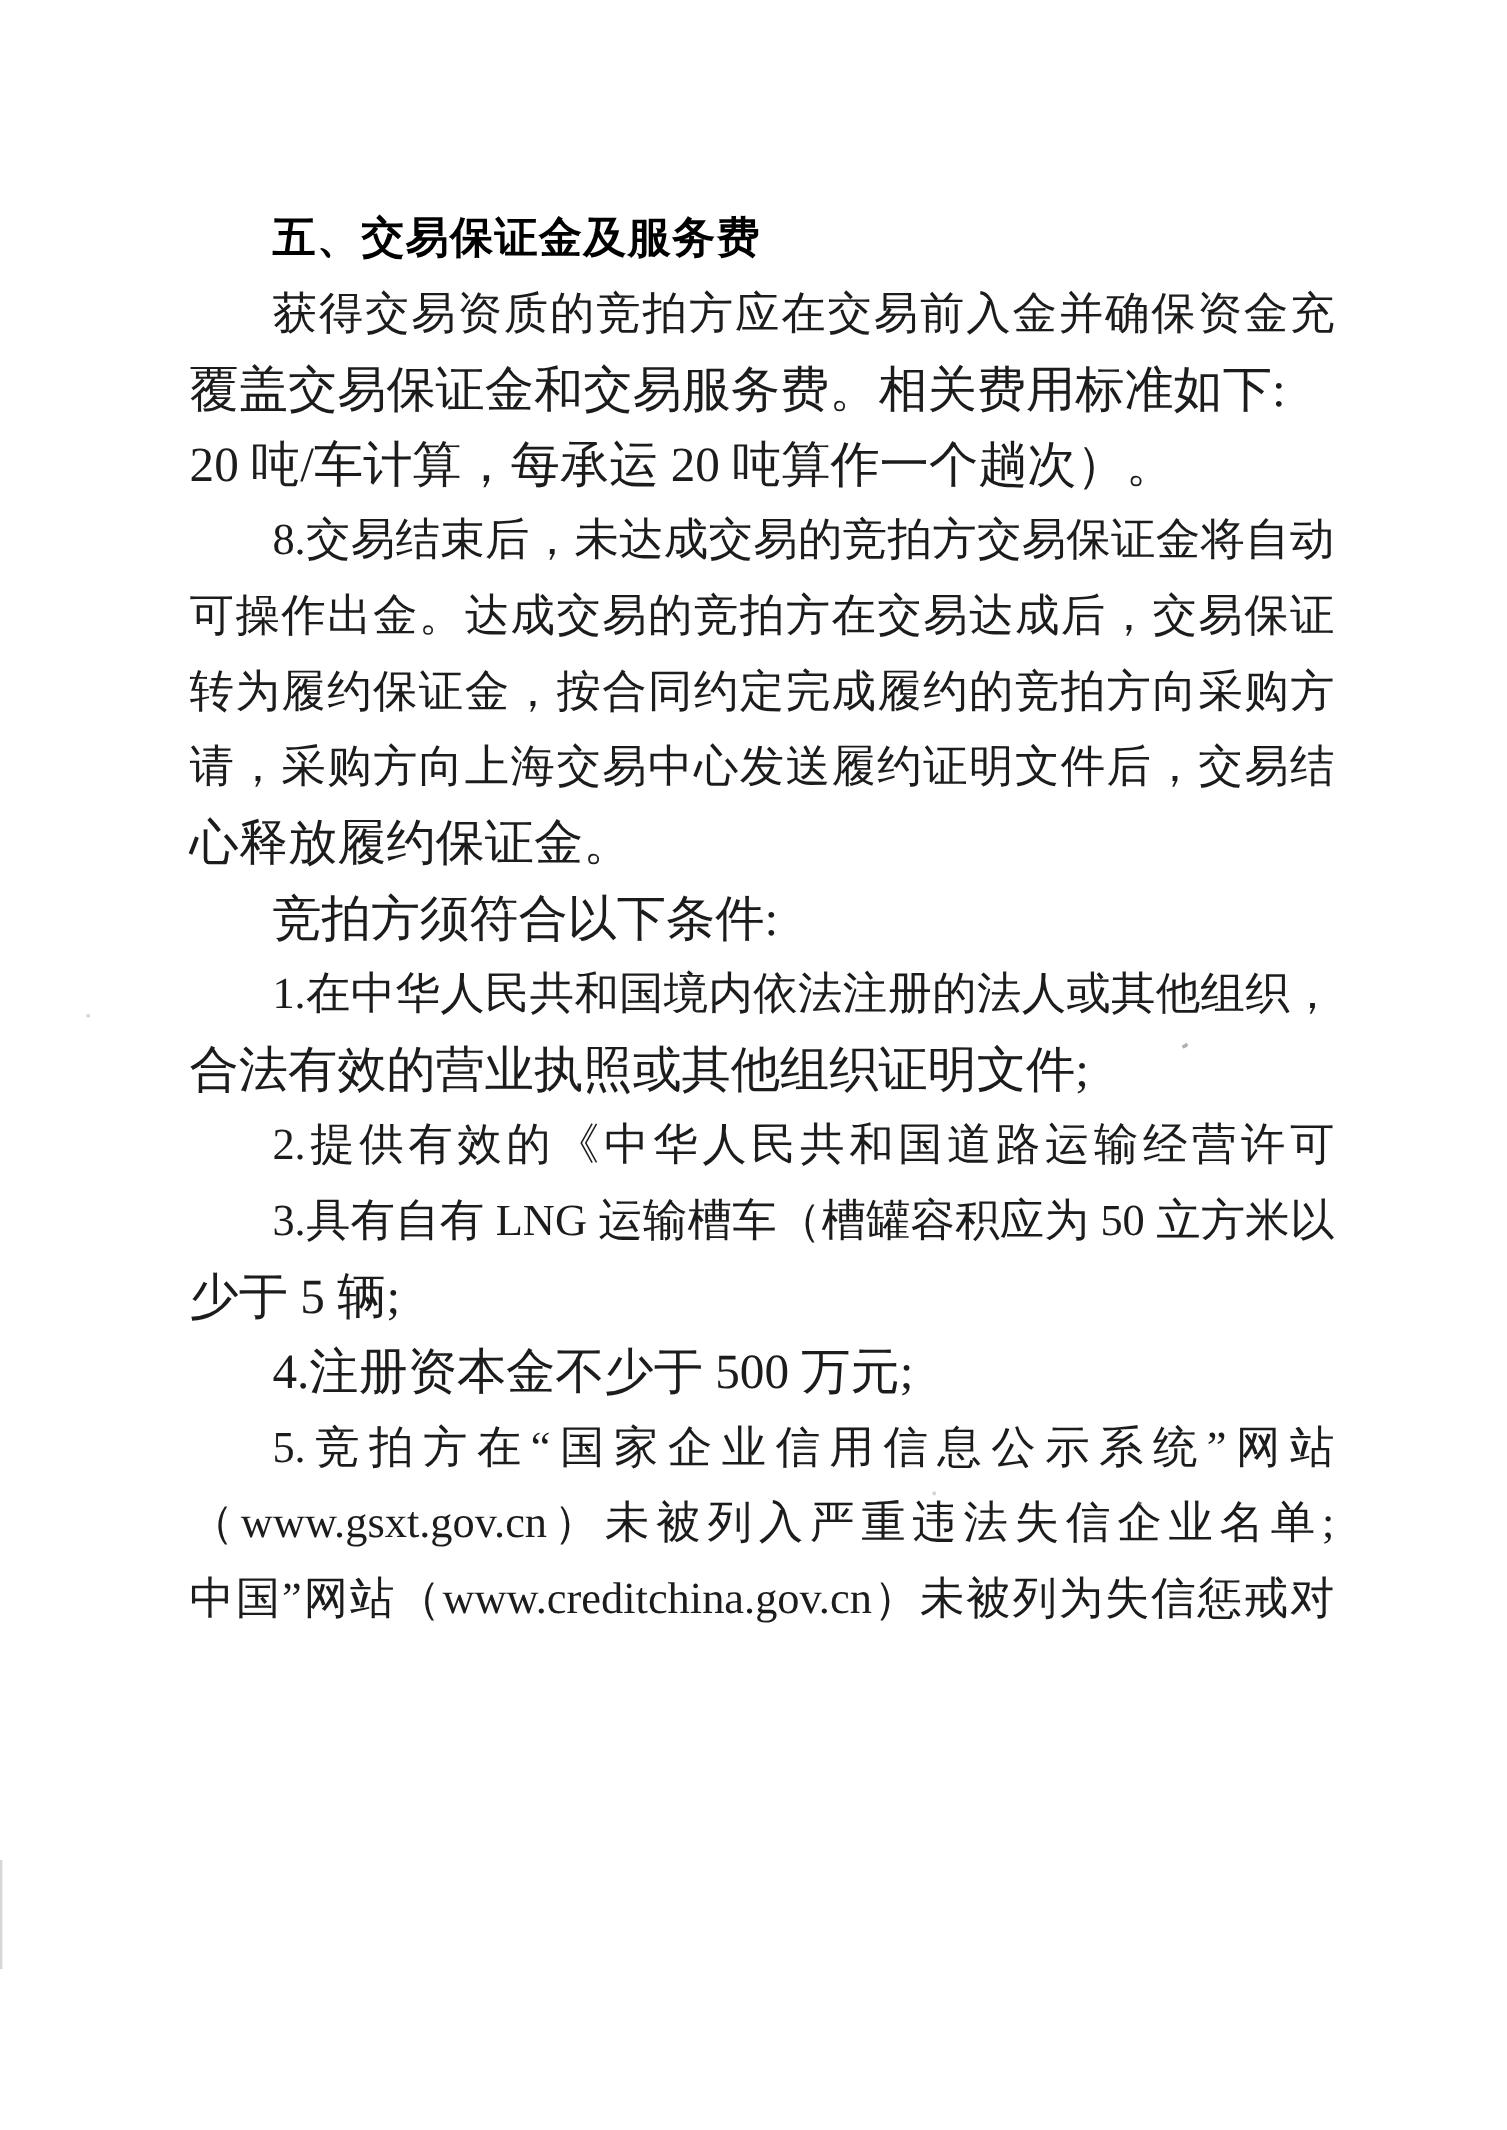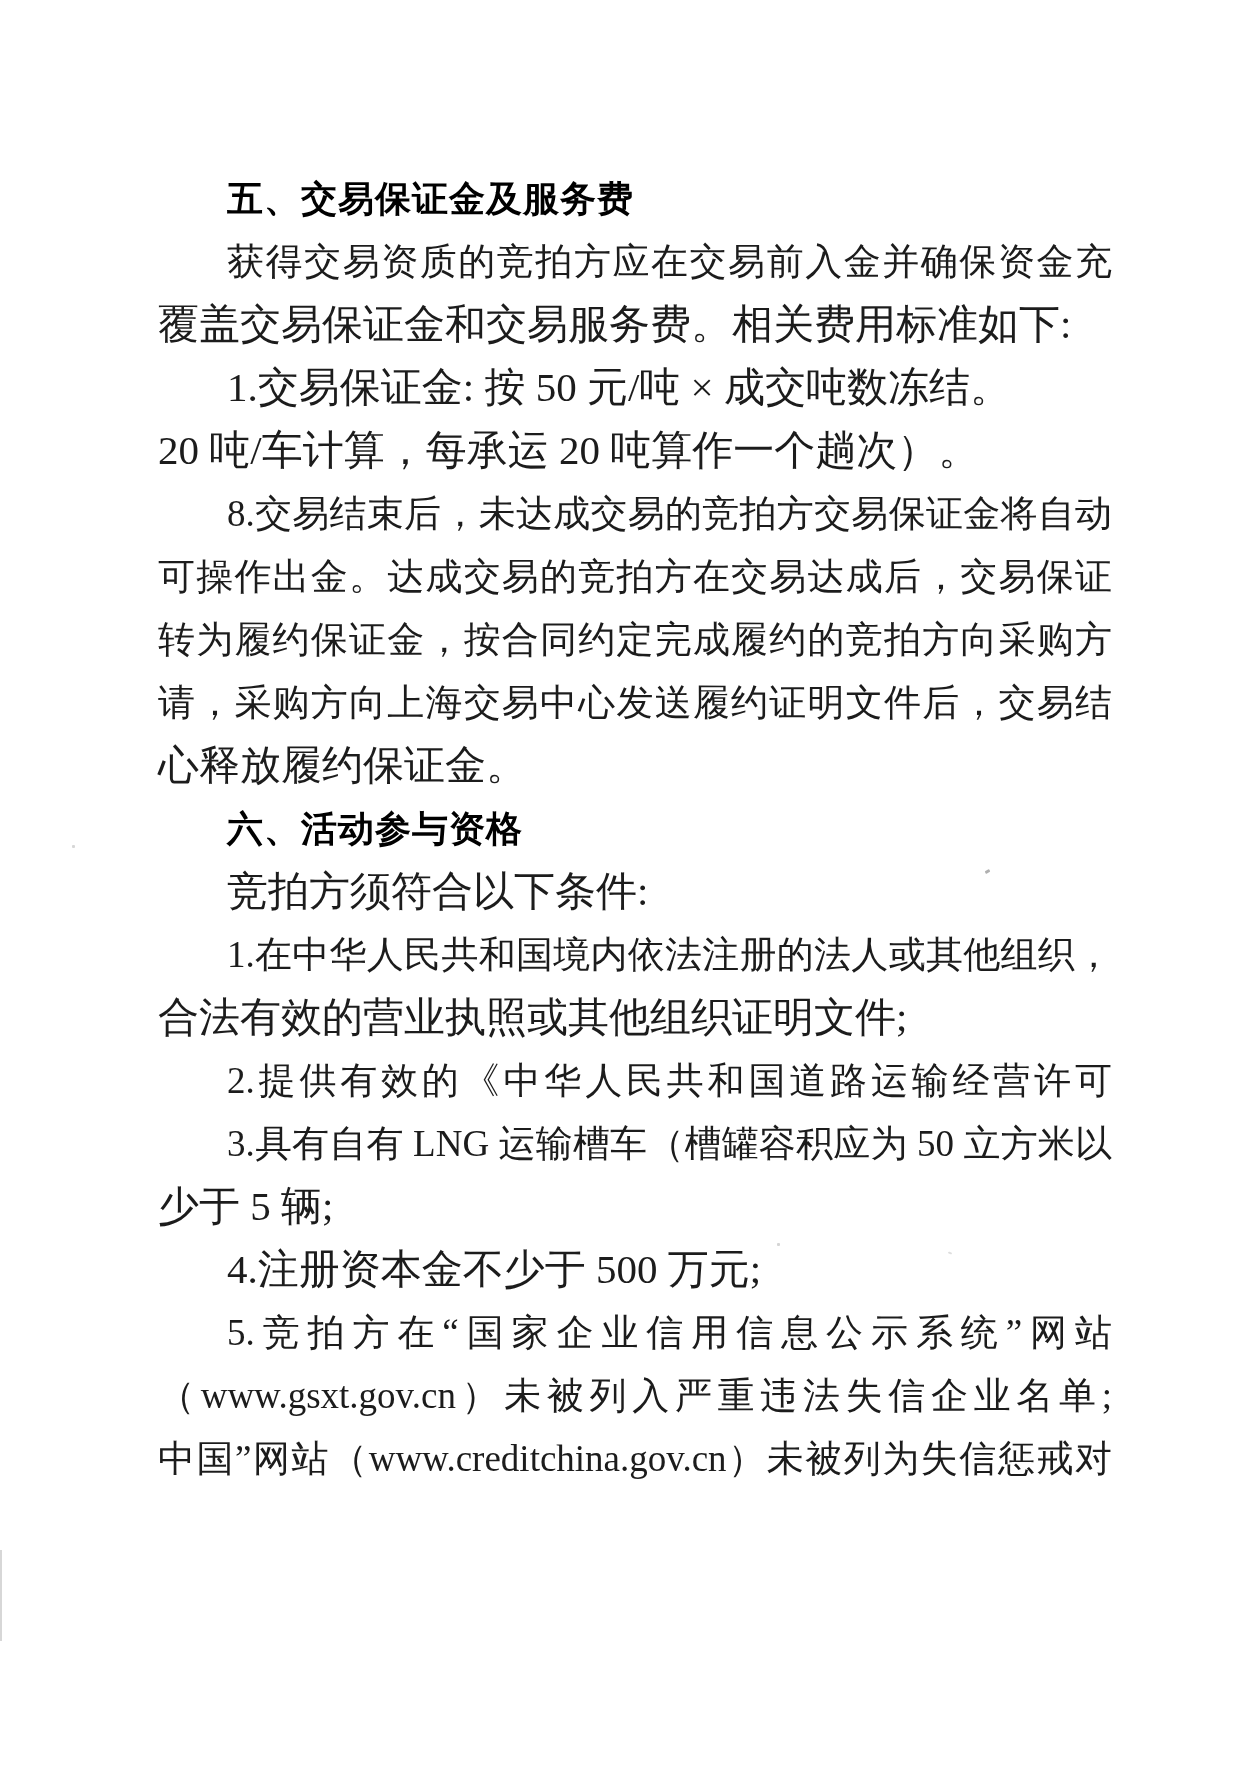--- a/index.html
+++ b/index.html
@@ -57,28 +57,26 @@
   }
 </style>
 </head>
 <body>
 
 <div class="page">
   <div class="content">
       <div class="line heading indent">五、交易保证金及服务费</div>
       <div class="line indent justify">获得交易资质的竞拍方应在交易前入金并确保资金充足，可</div>
       <div class="line">覆盖交易保证金和交易服务费。相关费用标准如下:</div>
-      <div class="line indent">1.交易保证金: 按 50 元/吨 × 成交吨数冻结。</div>
       <div class="line">20 吨/车计算，每承运 20 吨算作一个趟次）。</div>
       <div class="line indent justify">8.交易结束后，未达成交易的竞拍方交易保证金将自动释放，</div>
       <div class="line justify">可操作出金。达成交易的竞拍方在交易达成后，交易保证金自动</div>
       <div class="line justify">转为履约保证金，按合同约定完成履约的竞拍方向采购方提出申</div>
       <div class="line justify">请，采购方向上海交易中心发送履约证明文件后，交易结束后</div>
       <div class="line">心释放履约保证金。</div>
-      <div class="line heading indent">六、活动参与资格</div>
       <div class="line indent">竞拍方须符合以下条件:</div>
       <div class="line indent justify">1.在中华人民共和国境内依法注册的法人或其他组织，提供</div>
       <div class="line">合法有效的营业执照或其他组织证明文件;</div>
       <div class="line indent justify">2.提供有效的《中华人民共和国道路运输经营许可证》，经</div>
       <div class="line indent justify">3.具有自有 LNG 运输槽车（槽罐容积应为 50 立方米以上）不</div>
       <div class="line">少于 5 辆;</div>
       <div class="line indent">4.注册资本金不少于 500 万元;</div>
       <div class="line indent justify">5.竞拍方在“国家企业信用信息公示系统”网站</div>
       <div class="line justify">（www.gsxt.gov.cn）未被列入严重违法失信企业名单; 在“信用</div>
       <div class="line justify">中国”网站（www.creditchina.gov.cn）未被列为失信惩戒对象;</div>

